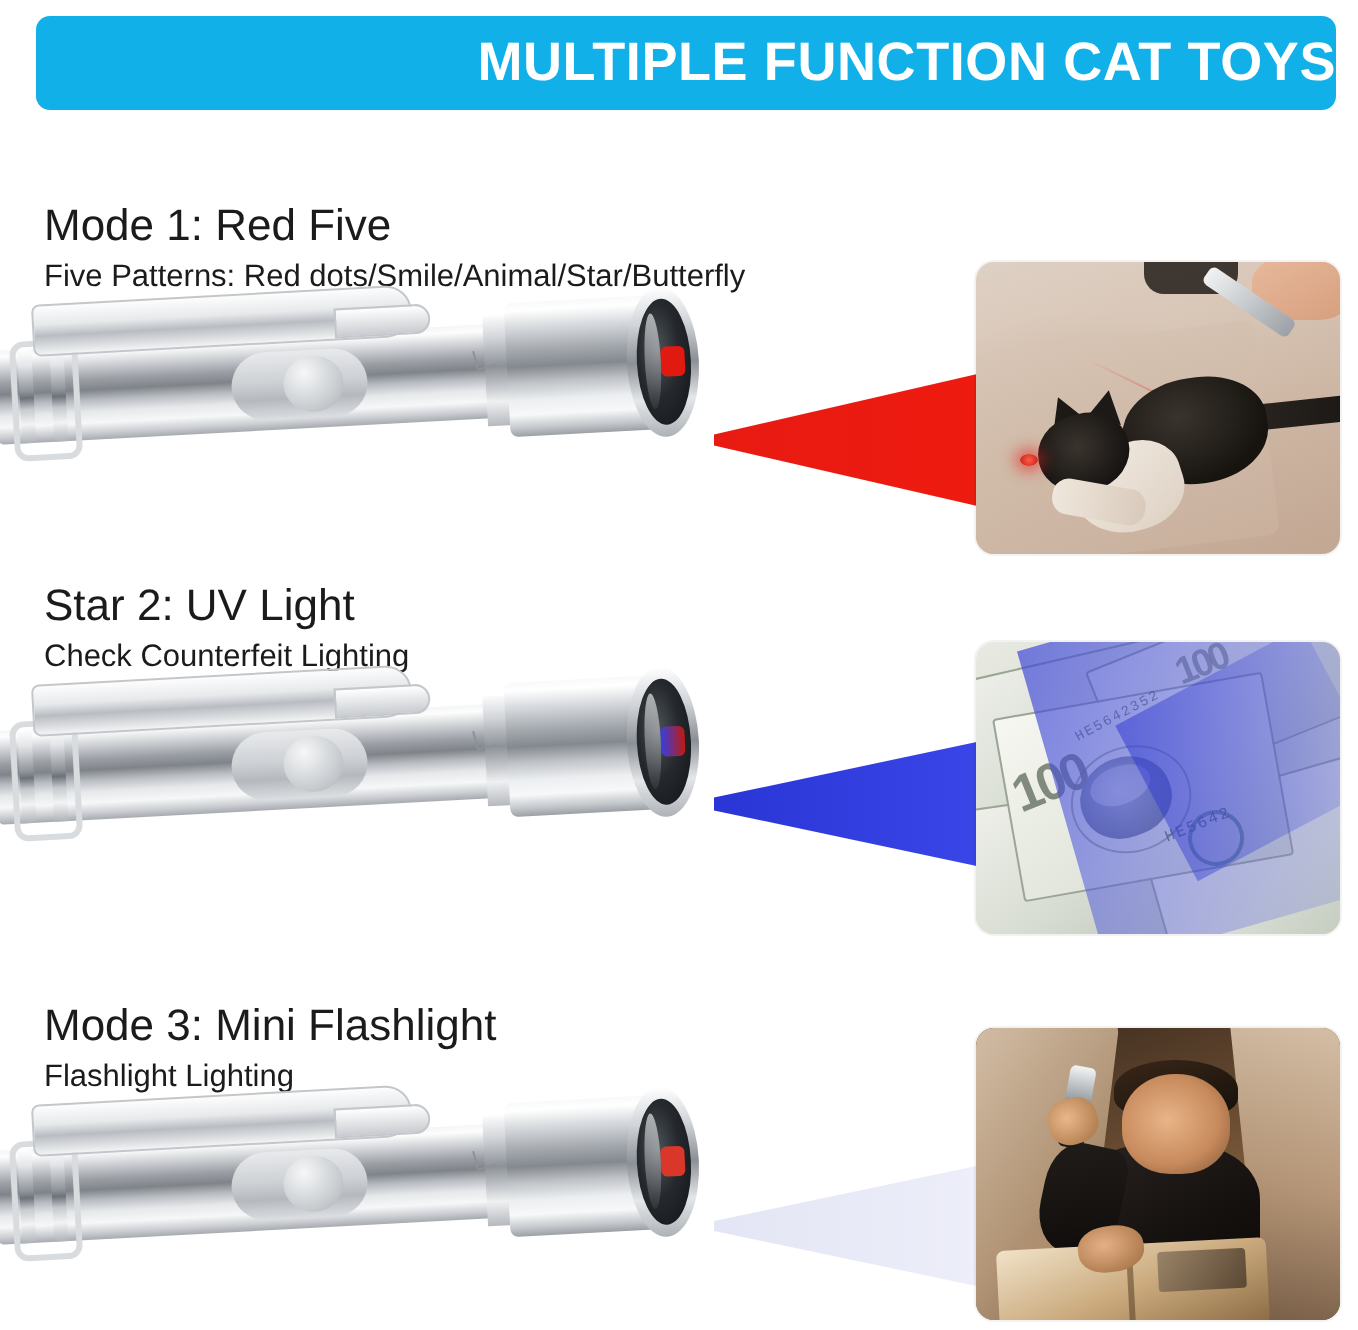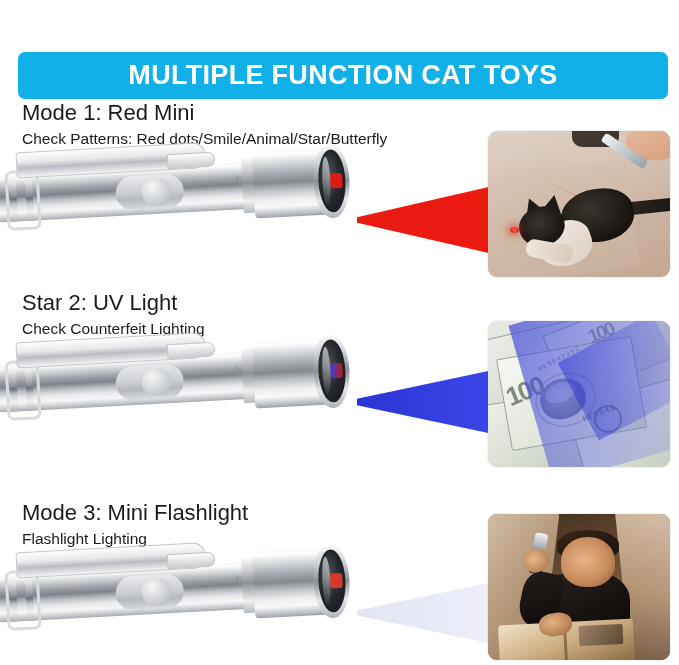--- a/index.html
+++ b/index.html
@@ -5,21 +5,21 @@
   html,body{margin:0;padding:0;}
   body{
     width:679px;height:665px;position:relative;overflow:hidden;
     background:#ffffff;
     font-family:"Liberation Sans","DejaVu Sans",sans-serif;
     -webkit-font-smoothing:antialiased;
   }
   .banner{
     position:absolute;left:18px;top:8px;width:650px;height:47px;
     background:#12b0e8;border-radius:7px;
-    display:flex;align-items:center;justify-content:center;margin-top:44px;
+    display:flex;align-items:center;justify-content:flex-end;
   }
   .banner-title{
     color:#ffffff;font-size:27px;font-weight:bold;letter-spacing:.3px;
     white-space:nowrap;line-height:1;
   }
 
   .mode{position:absolute;left:0;width:679px;}
   .mode-1{top:100px;}
   .mode-2{top:290px;}
   .mode-3{top:500px;}
@@ -350,22 +350,22 @@
   }
 </style>
 </head>
 <body>
 
 <div class="banner">
   <div class="banner-title">MULTIPLE FUNCTION CAT TOYS</div>
 </div>
 
 <section class="mode mode-1">
-  <div class="mode-title">Mode 1: Red Mini</div>
-  <div class="mode-sub">Check Patterns: Red dots/Smile/Animal/Star/Butterfly</div>
+  <div class="mode-title">Mode 1: Red Five</div>
+  <div class="mode-sub">Five Patterns: Red dots/Smile/Animal/Star/Butterfly</div>
 
   <div class="torch">
     <div class="t-tail"></div>
     <div class="t-body"></div>
     <div class="t-ring r1"></div>
     <div class="t-ring r2"></div>
     <div class="t-cliploop"></div>
     <div class="t-clip"></div>
     <div class="t-button"></div>
     <div class="t-neck"></div>

